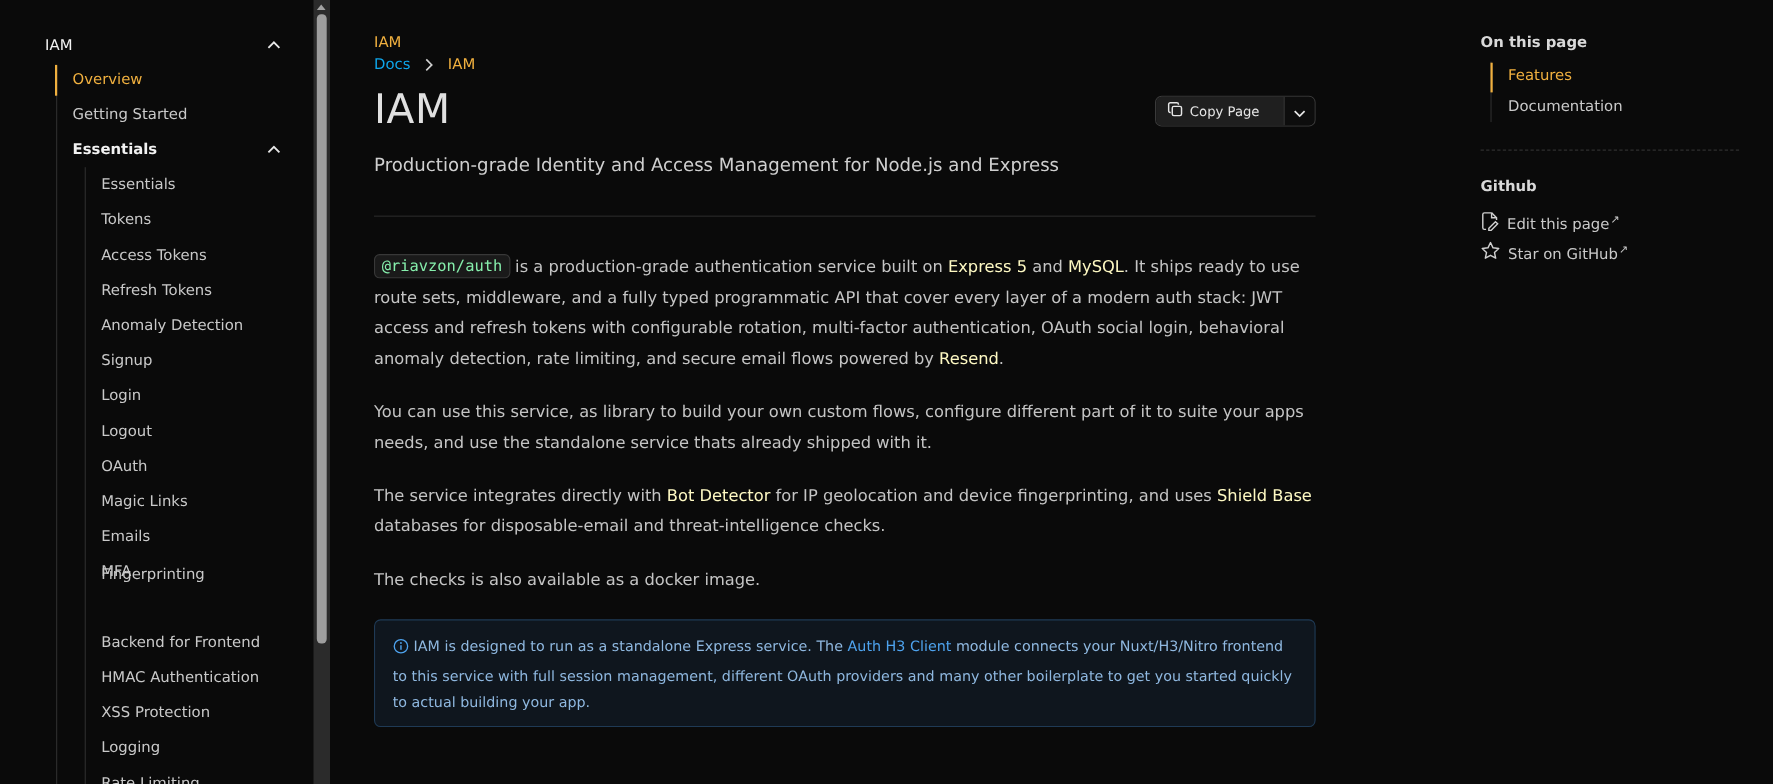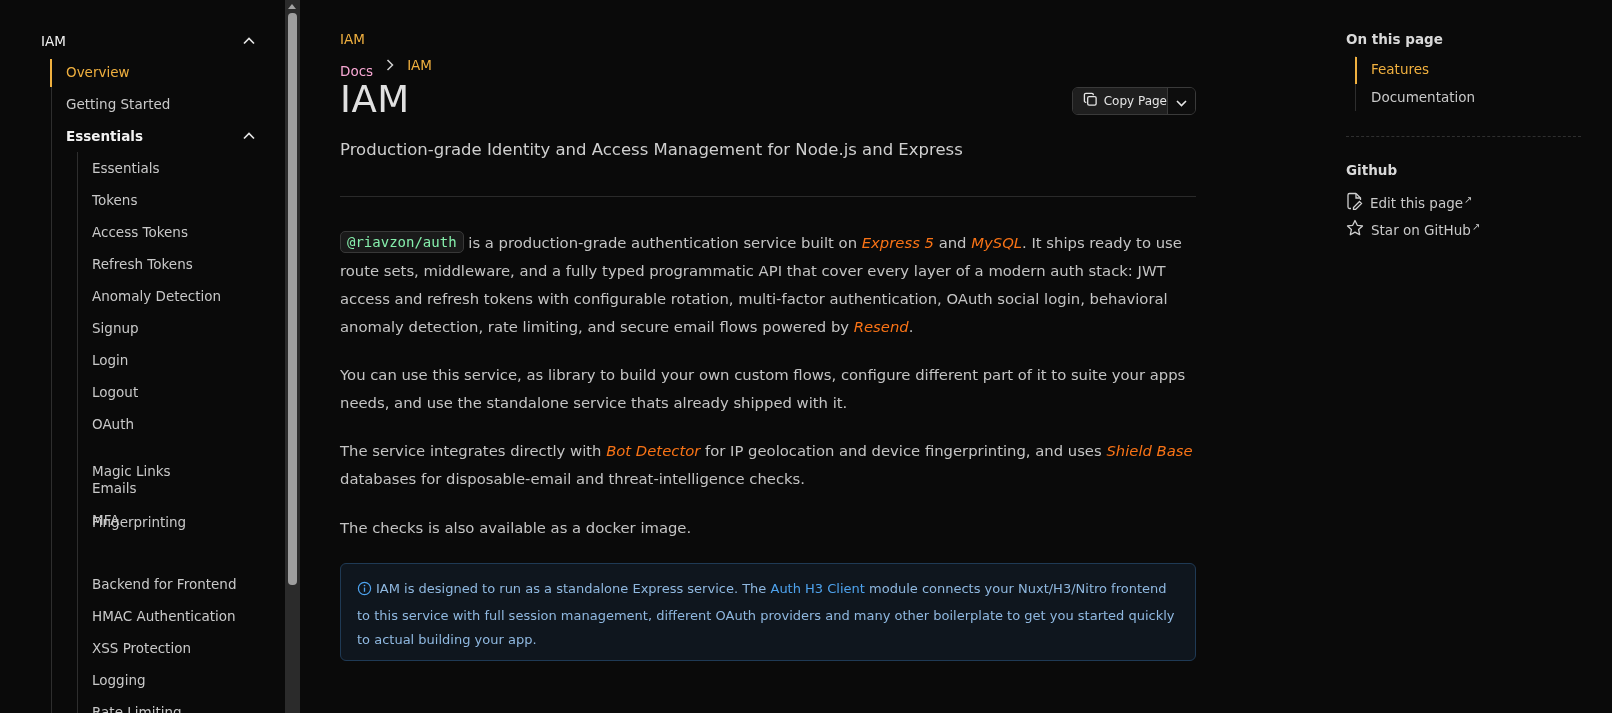--- a/index.html
+++ b/index.html
@@ -62,50 +62,50 @@
 
   
   .main { position: absolute; left: 340px; top: 0; width: 856px; height: 713px; }
   .eyebrow {
     position: absolute; left: 0; top: 31px; font-size: 13.5px; color: #f0b03f; font-weight: 500;
   }
   .breadcrumb {
     position: absolute; left: 0; top: 51px; display: flex; align-items: center; gap: 10px;
     font-size: 13.5px;
   }
-  .bc-docs { color: #f9a8d4; margin-top: 12px; }
+  .bc-docs { color: #0ea5e9; }
   .bc-sep { width: 14px; height: 14px; display: flex; align-items: center; justify-content: center; }
   .bc-current { color: #f0b03f; font-weight: 500; }
   .title {
     position: absolute; left: 0; top: 78px; font-size: 37px; color: #e0e0e0; font-weight: 400;
     letter-spacing: 0.5px;
   }
   .copy-group {
     position: absolute; right: 0; top: 87px; height: 28px; display: flex;
     border: 1px solid #3a3a3a; border-radius: 6px; overflow: hidden;
   }
   .copy-btn {
-    display: flex; align-items: center; gap: 6px; padding: 0 0 0 10px;
+    display: flex; align-items: center; gap: 6px; padding: 0 22px 0 10px;
     background: #1f1f1f; color: #e6e6e6; font-size: 12px; height: 100%;
     border-right: 1px solid #3a3a3a;
   }
   .copy-caret {
     width: 27px; height: 100%; display: flex; align-items: center; justify-content: center;
     background: #0d0d0d;
   }
   .subtitle {
     position: absolute; left: 0; top: 140px; font-size: 16.5px; color: #cfcfcf;
   }
   .divider {
     position: absolute; left: 0; top: 196px; width: 856px; height: 1px; background: #2a2a2a;
   }
   .prose {
     position: absolute; left: 0; width: 856px; font-size: 14.8px; line-height: 28px; color: #c4c4c4;
   }
-  .prose .hl { color: #f97316; font-weight: 500; font-style: italic; }
+  .prose .hl { color: #fef9c3; font-weight: 500; }
   .code-pill {
     display: inline-block; font-family: "DejaVu Sans Mono", "Liberation Mono", monospace;
     font-size: 14px; line-height: 20px; color: #86efac;
     background: #1a1a1a; border: 1px solid #383838; border-radius: 5px; padding: 0 6px;
     vertical-align: 1px;
   }
   .callout {
     position: absolute; left: 0; top: 563px; width: 856px; height: 98px;
     background: #0f161e; border: 1px solid #1f3a55; border-radius: 6px;
     padding: 13px 16px; font-size: 13px; line-height: 24px; color: #8fb8e0;
@@ -197,21 +197,21 @@
       </div>
     <div class="sb-item lvl2" style="top:347px;">
         <span>Login</span>
       </div>
     <div class="sb-item lvl2" style="top:379px;">
         <span>Logout</span>
       </div>
     <div class="sb-item lvl2" style="top:411px;">
         <span>OAuth</span>
       </div>
-    <div class="sb-item lvl2" style="top:458px;align-items:center;">
+    <div class="sb-item lvl2" style="top:443px;align-items:center;">
         <span>Magic Links</span>
       </div>
     <div class="sb-item lvl2" style="top:475px;">
         <span>Emails</span>
       </div>
     <div class="sb-item lvl2" style="top:507px;">
         <span>MFA</span>
       </div>
     <div class="sb-item lvl2" style="top:509px;text-align:center;">
         <span>Fingerprinting</span>

